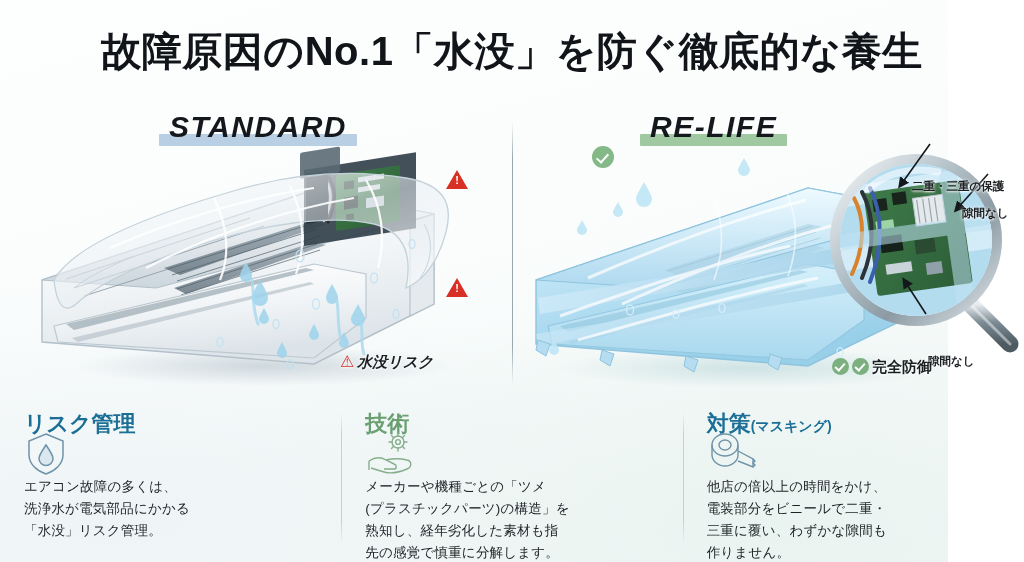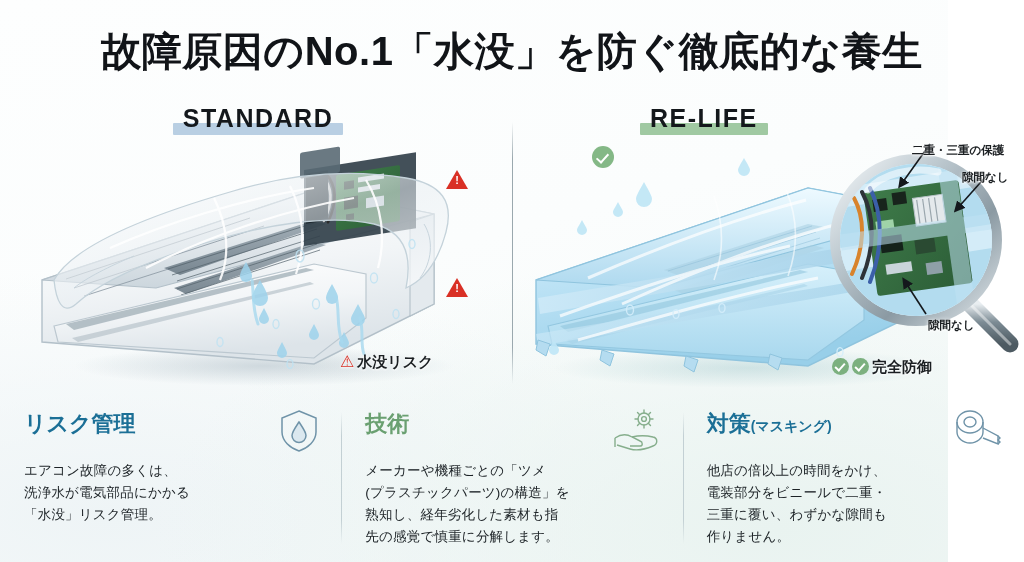--- a/index.html
+++ b/index.html
@@ -18,21 +18,21 @@
   }
 
   
   .title{
     position:absolute;left:0;top:24px;width:1024px;text-align:center;
     font-size:40px;font-weight:bold;letter-spacing:.5px;color:#111418;
     text-shadow:0 1px 0 rgba(255,255,255,.9);
   }
 
   
-  .colhead{position:absolute;top:104px;font-size:25px;font-weight:bold;color:#14181c;letter-spacing:1.5px;}
+  .colhead{position:absolute;top:110px;font-size:30px;font-weight:bold;color:#14181c;letter-spacing:1.5px;font-style:italic;}
   .colhead .hl{position:relative;display:inline-block;padding:0 10px 1px 10px;z-index:1;}
   .colhead .hl::after{
     content:"";position:absolute;left:0;right:0;bottom:-1px;height:12px;z-index:-1;border-radius:1px;
   }
   .colhead.left{left:128px;width:260px;text-align:center;}
   .colhead.left .hl::after{background:#b9cfe3;}
   .colhead.right{left:640px;width:260px;text-align:left;}
   .colhead.right .hl::after{background:#8fbf92;opacity:.85;}
 
   
@@ -43,21 +43,21 @@
 
   
   .illus{position:absolute;top:128px;height:268px;}
   .illus.left{left:14px;width:492px;}
   .illus.right{left:518px;width:506px;}
   .illus svg{display:block;width:100%;height:100%;}
 
   
   .lbl{position:absolute;font-size:15px;font-weight:bold;color:#1b1f22;white-space:nowrap;
        text-shadow:0 1px 2px rgba(255,255,255,.95),0 0 4px rgba(255,255,255,.8);}
-  .lbl.small{font-size:11.5px;}
+  .lbl.small{font-size:11.5px;margin-top:36px;}
   .lbl .warn{color:#d93025;font-size:16px;margin-right:3px;}
   .lbl .chk{display:inline-block;vertical-align:-3px;width:17px;height:17px;border-radius:50%;
             background:#7cb07f;margin-right:3px;position:relative;}
   .lbl .chk::after{content:"";position:absolute;left:5px;top:3px;width:4px;height:8px;
             border:solid #fff;border-width:0 2px 2px 0;transform:rotate(42deg);}
 
   .warn-tri{position:absolute;width:0;height:0;border-left:11px solid transparent;
             border-right:11px solid transparent;border-bottom:19px solid #d93025;}
   .warn-tri::after{content:"!";position:absolute;left:-3px;top:5px;width:6px;color:#fff;
             font-size:11px;font-weight:bold;line-height:1;text-align:center;}
@@ -65,27 +65,27 @@
   .chk-float::after{content:"";position:absolute;left:7px;top:5px;width:5px;height:10px;
             border:solid #fff;border-width:0 2.4px 2.4px 0;transform:rotate(42deg);}
 
   
   .cards{position:absolute;left:0;top:398px;width:1024px;height:164px;display:flex;}
   .card{position:relative;flex:1 1 0;padding:14px 20px 0 24px;box-sizing:border-box;}
   .card + .card::before{
     content:"";position:absolute;left:0;top:14px;width:1px;height:132px;
     background:linear-gradient(180deg,rgba(150,165,172,0) 0%,#c3d0d4 18%,#c3d0d4 82%,rgba(150,165,172,0) 100%);
   }
-  .card-head{display:flex;align-items:flex-start;justify-content:space-between;height:40px;}
+  .card-head{display:flex;align-items:flex-start;justify-content:space-between;height:40px;flex-direction:column;}
   .card-title{font-size:22px;font-weight:bold;line-height:1.05;white-space:nowrap;}
   .card-title .sub{font-size:14px;font-weight:bold;}
   .card.blue .card-title{color:#1b6f96;}
   .card.green .card-title{color:#6aa071;}
   .card-icon{flex:0 0 auto;margin-top:-4px;}
-  .card-body{margin-top:8px;font-size:13.5px;line-height:1.62;color:#1c2226;letter-spacing:.2px;}
+  .card-body{margin-top:24px;font-size:13.5px;line-height:1.62;color:#1c2226;letter-spacing:.2px;}
   .card-body div{white-space:nowrap;}
 </style>
 </head>
 <body>
 
 <div class="stage">
 
   <div class="title">故障原因のNo.1「水没」を防ぐ徹底的な養生</div>
 
   <div class="colhead left">
@@ -211,21 +211,21 @@
           <ellipse cx="206" cy="214" rx="3" ry="4.5"></ellipse>
         <ellipse cx="398" cy="116" rx="3" ry="4.5"></ellipse>
           <ellipse cx="276" cy="236" rx="3" ry="4.5"></ellipse>
       </g>
     </svg>
   </div>
 
   <div class="warn-tri" style="left:446px;top:170px;"></div>
   <div class="warn-tri" style="left:446px;top:278px;"></div>
 
-  <div class="lbl" style="left:340px;top:352px;">
+  <div class="lbl" style="left:340px;top:352px;font-style:italic;">
     <span class="warn">⚠</span><span>水没リスク</span>
   </div>
 
   <div class="illus right">
     <svg viewBox="0 0 506 268" xmlns="http://www.w3.org/2000/svg">
       <defs>
         <linearGradient id="wrapG" x1="0" y1="0" x2="0.35" y2="1">
           <stop offset="0%" stop-color="#dff2fb"></stop>
             <stop offset="45%" stop-color="#bfe4f6"></stop>
             <stop offset="100%" stop-color="#98cfe9"></stop>

